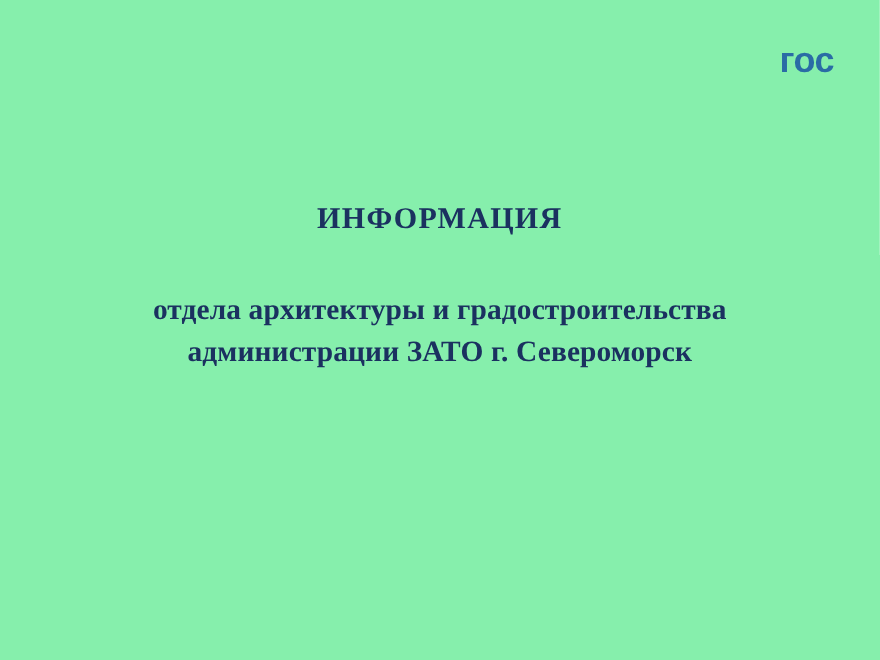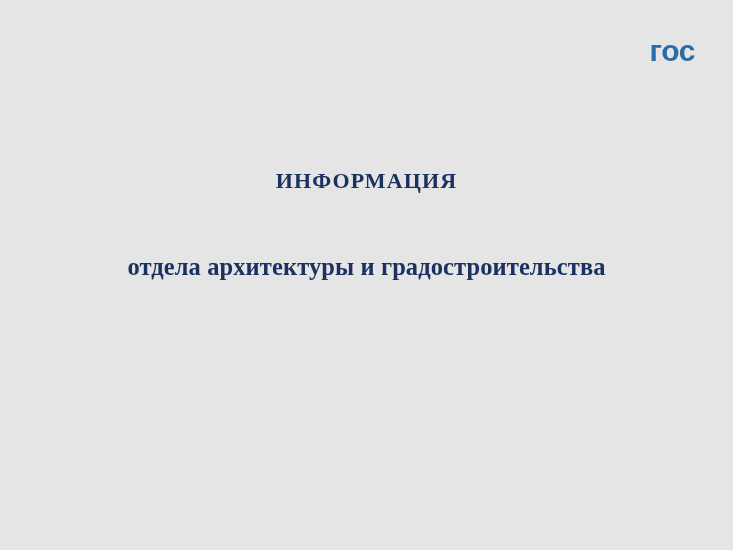--- a/index.html
+++ b/index.html
@@ -14,21 +14,21 @@
     font-family: "Liberation Serif", "DejaVu Serif", serif;
     overflow: hidden;
     position: relative;
     -webkit-font-smoothing: antialiased;
   }
 
   .slide {
     position: relative;
     width: 733px;
     height: 550px;
-    background: #e5e5e5;
+    background: #86efac;
     box-sizing: border-box;
   }
 
   
   .logo-wrap {
     position: absolute;
     top: 36px;
     right: 38px;
     display: flex;
     align-items: baseline;
@@ -52,29 +52,29 @@
     right: 0;
     top: 168px;
     text-align: center;
     padding: 0 40px;
     box-sizing: border-box;
   }
 
   .headline {
     font-family: "Liberation Serif", "DejaVu Serif", serif;
     font-weight: 700;
-    font-size: 22px;
+    font-size: 25px;
     color: #1b3160;
     letter-spacing: 1.1px;
     line-height: 1.2;
     margin: 0;
   }
 
   .subtitle {
-    margin: 12px;
+    margin: 0;
     padding-top: 44px;
     font-family: "Liberation Serif", "DejaVu Serif", serif;
     font-weight: 700;
     font-size: 24.5px;
     color: #1b3160;
     line-height: 1.42;
     letter-spacing: 0.1px;
   }
   .subtitle-line {
     display: block;
@@ -89,17 +89,18 @@
   <div class="logo-wrap">
     <span class="logo-text logo-blue">гос</span>
   </div>
 
   <div class="content">
 
     <h1 class="headline">ИНФОРМАЦИЯ</h1>
 
     <p class="subtitle">
       <span class="subtitle-line">отдела архитектуры и градостроительства</span>
+      <span class="subtitle-line">администрации ЗАТО г. Североморск</span>
     </p>
 
   </div>
 
 </div>
 
 </body></html>

